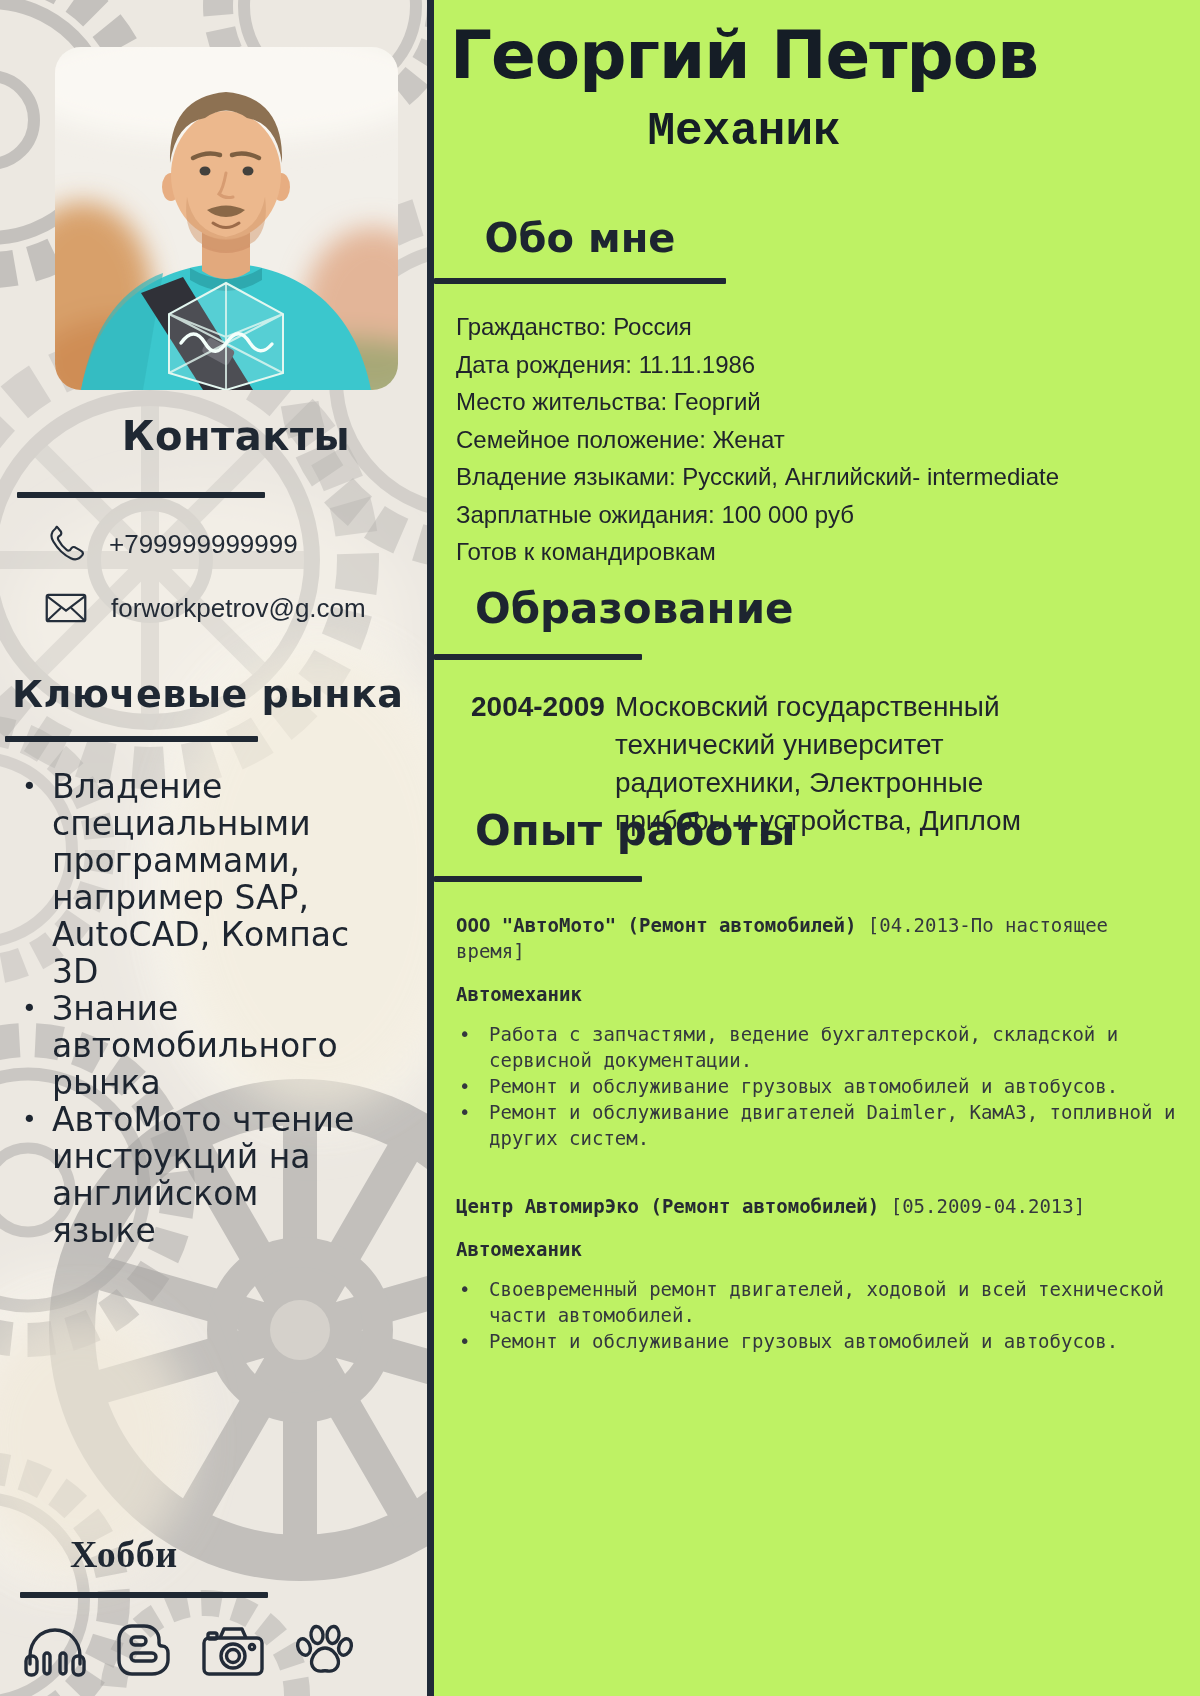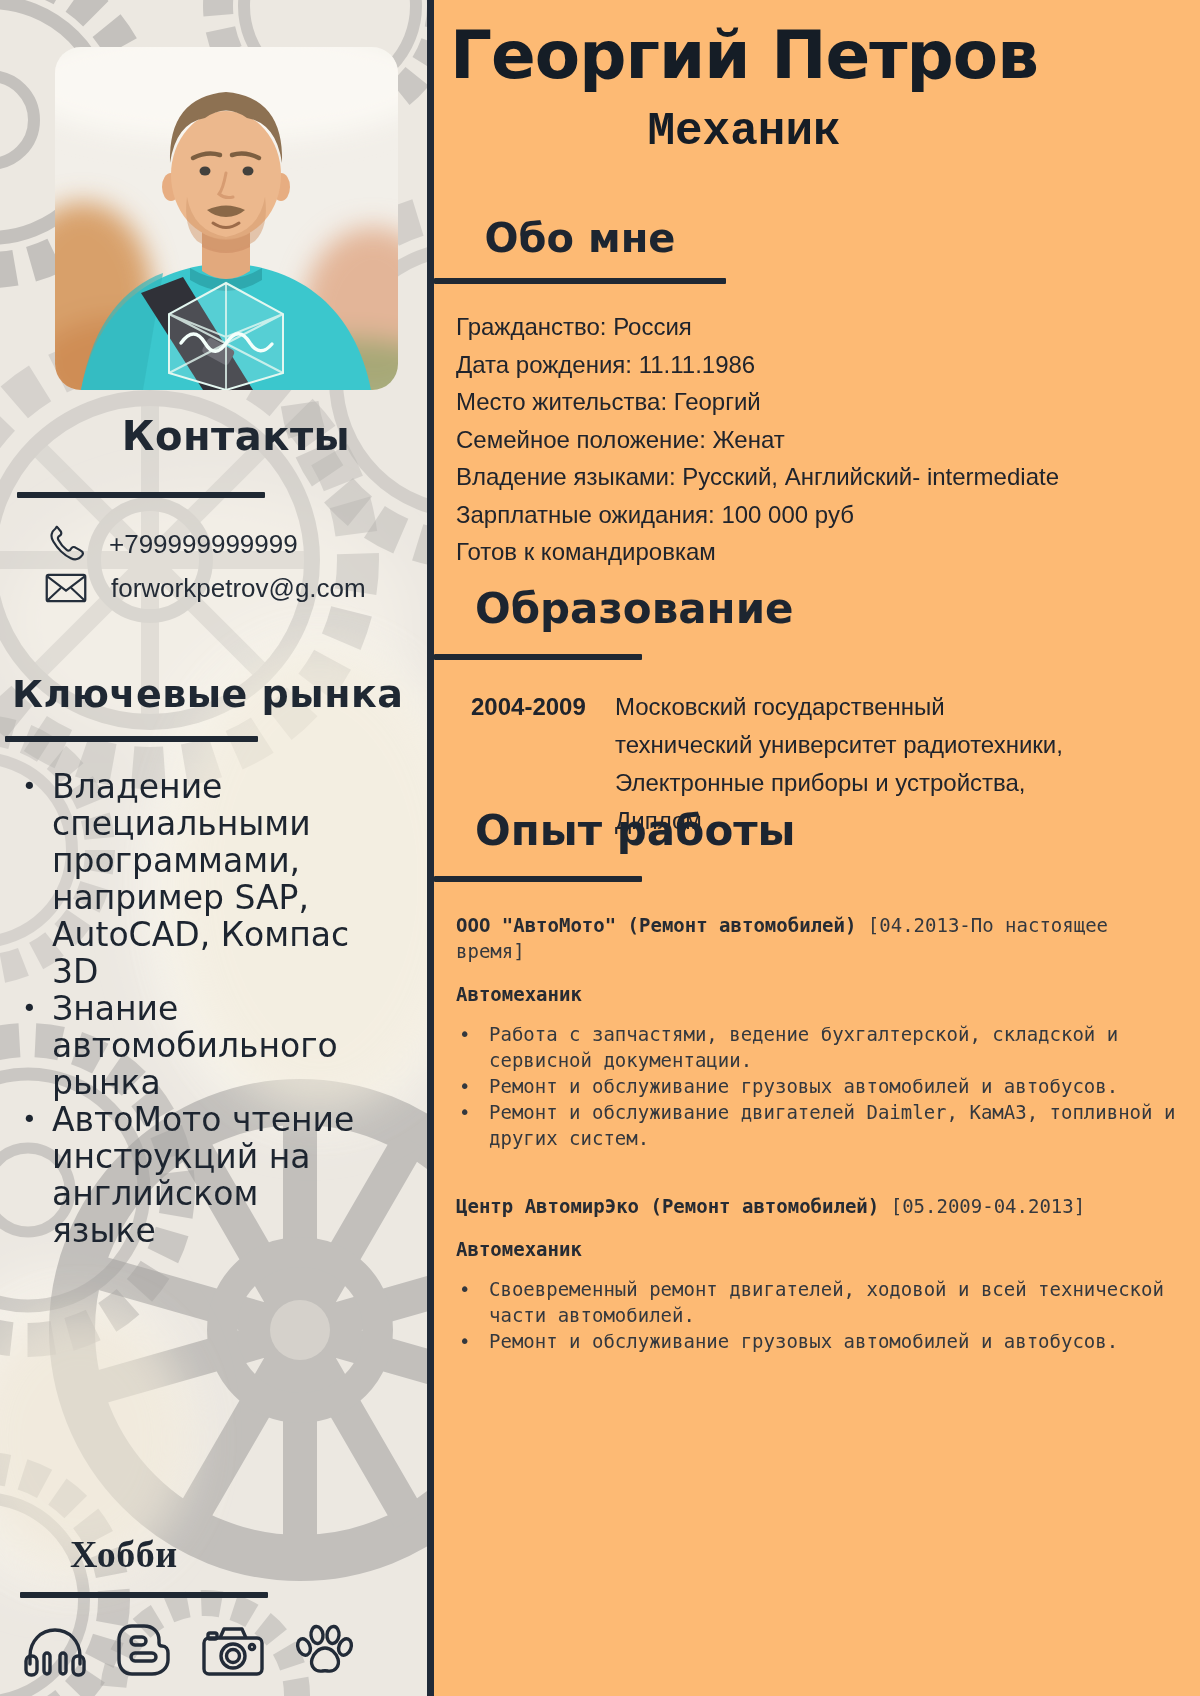--- a/index.html
+++ b/index.html
@@ -22,52 +22,52 @@
   .sb-contacts .sb-heading{margin-left:45px;text-align:center;}
   .sb-skills  .sb-heading{margin-left:12px;font-size:38px;}
   .sb-hobbies .sb-heading{margin-left:70px;font-size:38px;font-family:Liberation Serif, serif;}
   .rule{height:6px;background:#1f2833;border-radius:1px;}
   .sb-contacts .rule{width:248px;margin:30px 0 0 17px;}
   .sb-skills  .rule{width:253px;margin:16px 0 0 5px;}
   .sb-hobbies .rule{width:248px;margin:12px 0 0 20px;}
 
   .contact-rows{margin:24px 0 0 45px;}
   .contact-row{display:flex;align-items:center;gap:24px;height:44px;
-               font-family:"Liberation Sans",sans-serif;font-size:26px;color:#232b36;}
+               font-family:"Liberation Sans",sans-serif;font-size:26px;color:#232b36;margin-top:20px;}
   .contact-row svg{flex:none;}
 
   .skill-list{margin:26px 0 0 20px;padding:0;list-style:none;width:352px;
               font-size:33px;line-height:37px;color:#1d2530;}
   .skill-list li{position:relative;padding-left:32px;}
   .skill-list li::before{content:"•";position:absolute;left:2px;top:0;font-size:25px;}
 
   .hobby-row{display:flex;align-items:flex-end;gap:26px;margin:22px 0 0 22px;}
   .hobby-row svg{display:block;}
 
   
-  .main{position:absolute;left:434px;top:0;width:766px;height:1696px;background:#fdba74;}
+  .main{position:absolute;left:434px;top:0;width:766px;height:1696px;background:#bef264;}
   .hero{position:absolute;top:18px;left:0;width:620px;text-align:center;color:#151d26;}
   .hero h1{margin:0;font-size:66px;line-height:76px;font-weight:bold;letter-spacing:-1px;}
   .hero .role{margin-top:12px;font-size:46px;font-weight:bold;font-family:Liberation Mono, monospace;}
 
   .m-section{position:absolute;left:0;width:766px;color:#1d2530;}
   .sec-about{top:214px;}
   .sec-edu{top:566px;}
   .sec-exp{top:788px;}
 
   .hd-center{width:292px;text-align:center;font-size:40px;line-height:48px;font-weight:bold;margin:0;}
   .sec-about .rule{width:292px;margin-top:16px;}
   .hd-left{font-size:42px;line-height:54px;font-weight:bold;margin:16px;padding-left:25px;}
   .sec-edu .rule,.sec-exp .rule{width:208px;margin-top:18px;}
 
   .about-list{margin:24px 0 0 22px;padding:0;list-style:none;
               font-family:"Liberation Sans",sans-serif;font-size:24px;line-height:37.5px;color:#20242c;}
 
   .edu-entry{display:flex;margin:28px 9px 0 37px;font-family:"Liberation Sans",sans-serif;
-             font-size:24px;line-height:38px;color:#20242c;}
+             font-size:28px;line-height:38px;color:#20242c;}
   .edu-period{flex:none;width:138px;font-weight:bold;}
   .edu-desc{width:470px;margin-left:6px;}
 
   .jobs{font-family:"DejaVu Sans Mono","Liberation Mono",monospace;color:#34383e;}
   .job{margin:30px 0 0 22px;font-size:19px;line-height:26px;}
   .job + .job{margin-top:42px;}
   .job-title{margin:0;max-width:690px;}
   .job-title strong{font-weight:bold;color:#262b33;}
   .job-role{margin:17px 0 0 0;font-weight:bold;color:#262b33;}
   .job ul{margin:14px 0 0 33px;padding:0;list-style:none;max-width:705px;}

